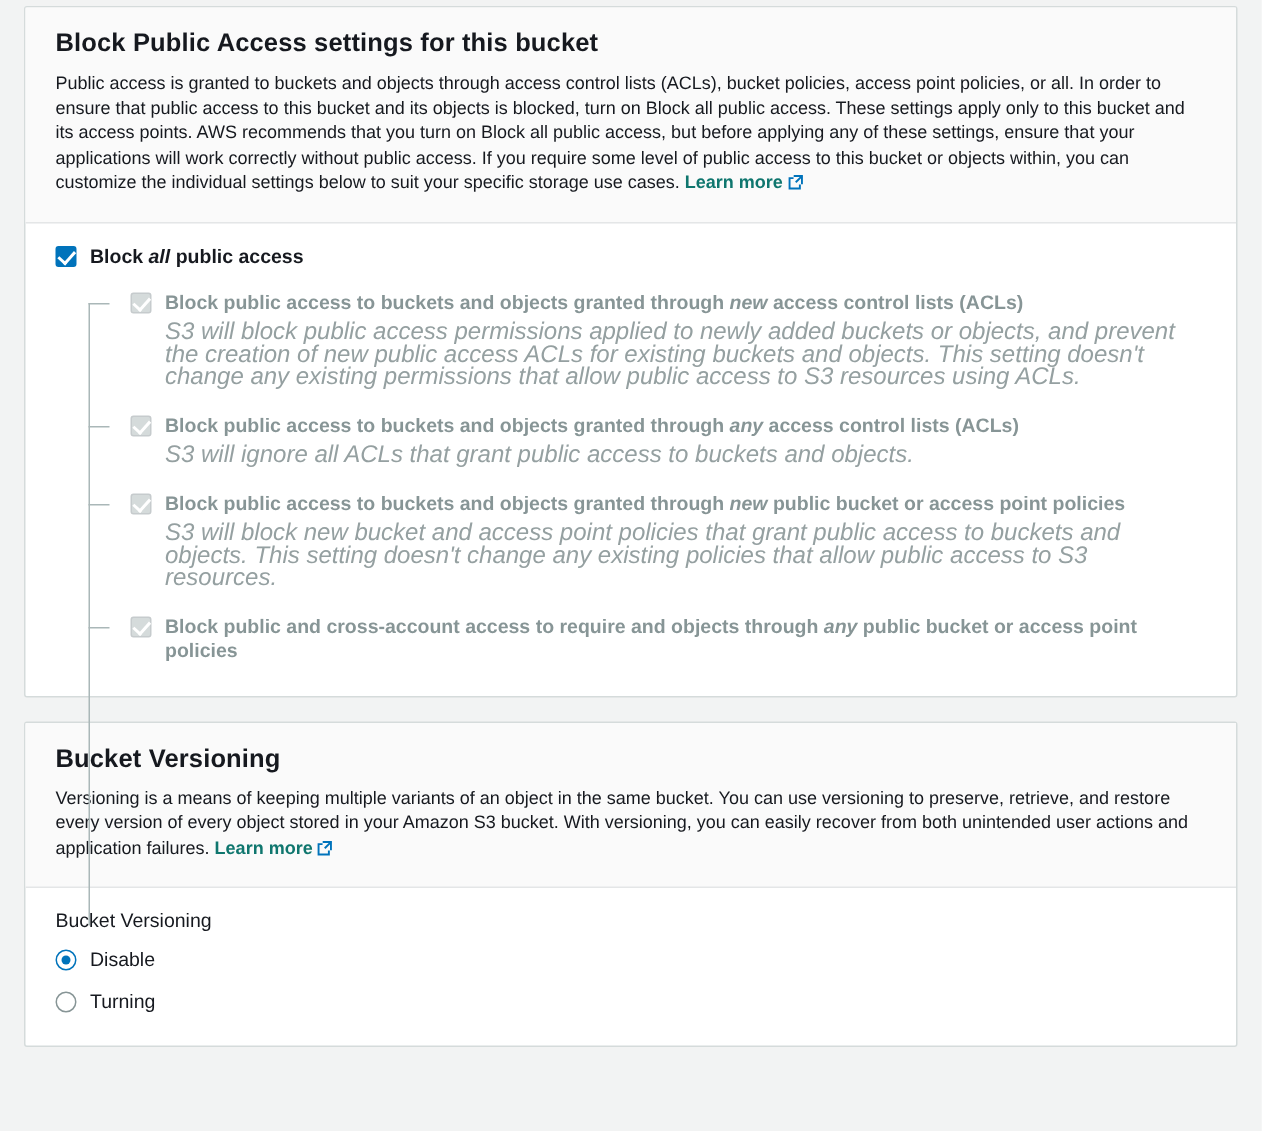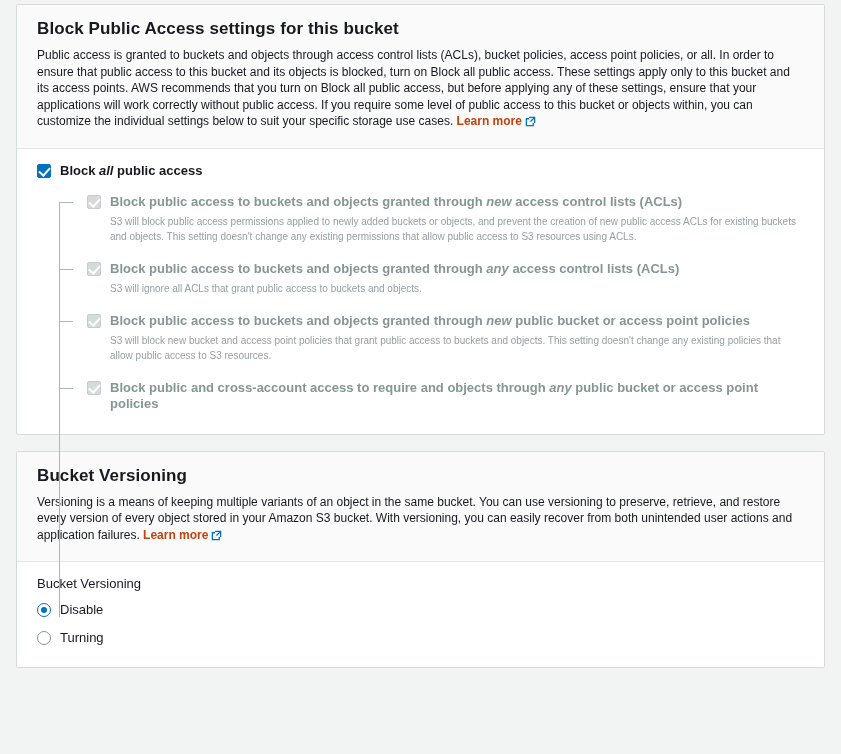--- a/index.html
+++ b/index.html
@@ -37,21 +37,21 @@
     color: #16191f;
     letter-spacing: 0.1px;
   }
   .card-desc {
     font-size: 12px;
     line-height: 16.5px;
     color: #16191f;
     margin: 0;
   }
   .learn-more {
-    color: #c2410c;
+    color: #0f766e;
     font-weight: bold;
     text-decoration: none;
     white-space: nowrap;
   }
   .learn-more .ext {
     display: inline-block;
     vertical-align: -2px;
     margin-left: 3px;
   }
   .card-body {
@@ -143,24 +143,25 @@
     gap: 9px;
   }
   .sub-label {
     font-size: 13px;
     font-weight: bold;
     color: #879596;
     line-height: 16px;
   }
   .sub-label em { font-style: italic; font-weight: bold; }
   .sub-desc {
-    font-size: 10px;
+    font-size: 16px;
     color: #95a0a1;
     line-height: 15px;
     margin: 4px 0 0 23px;
+    font-style: italic;
   }
 
   
   .section-label {
     font-size: 13px;
     color: #16191f;
     margin: 0 0 11px 0;
   }
   .radio-row {
     display: flex;

